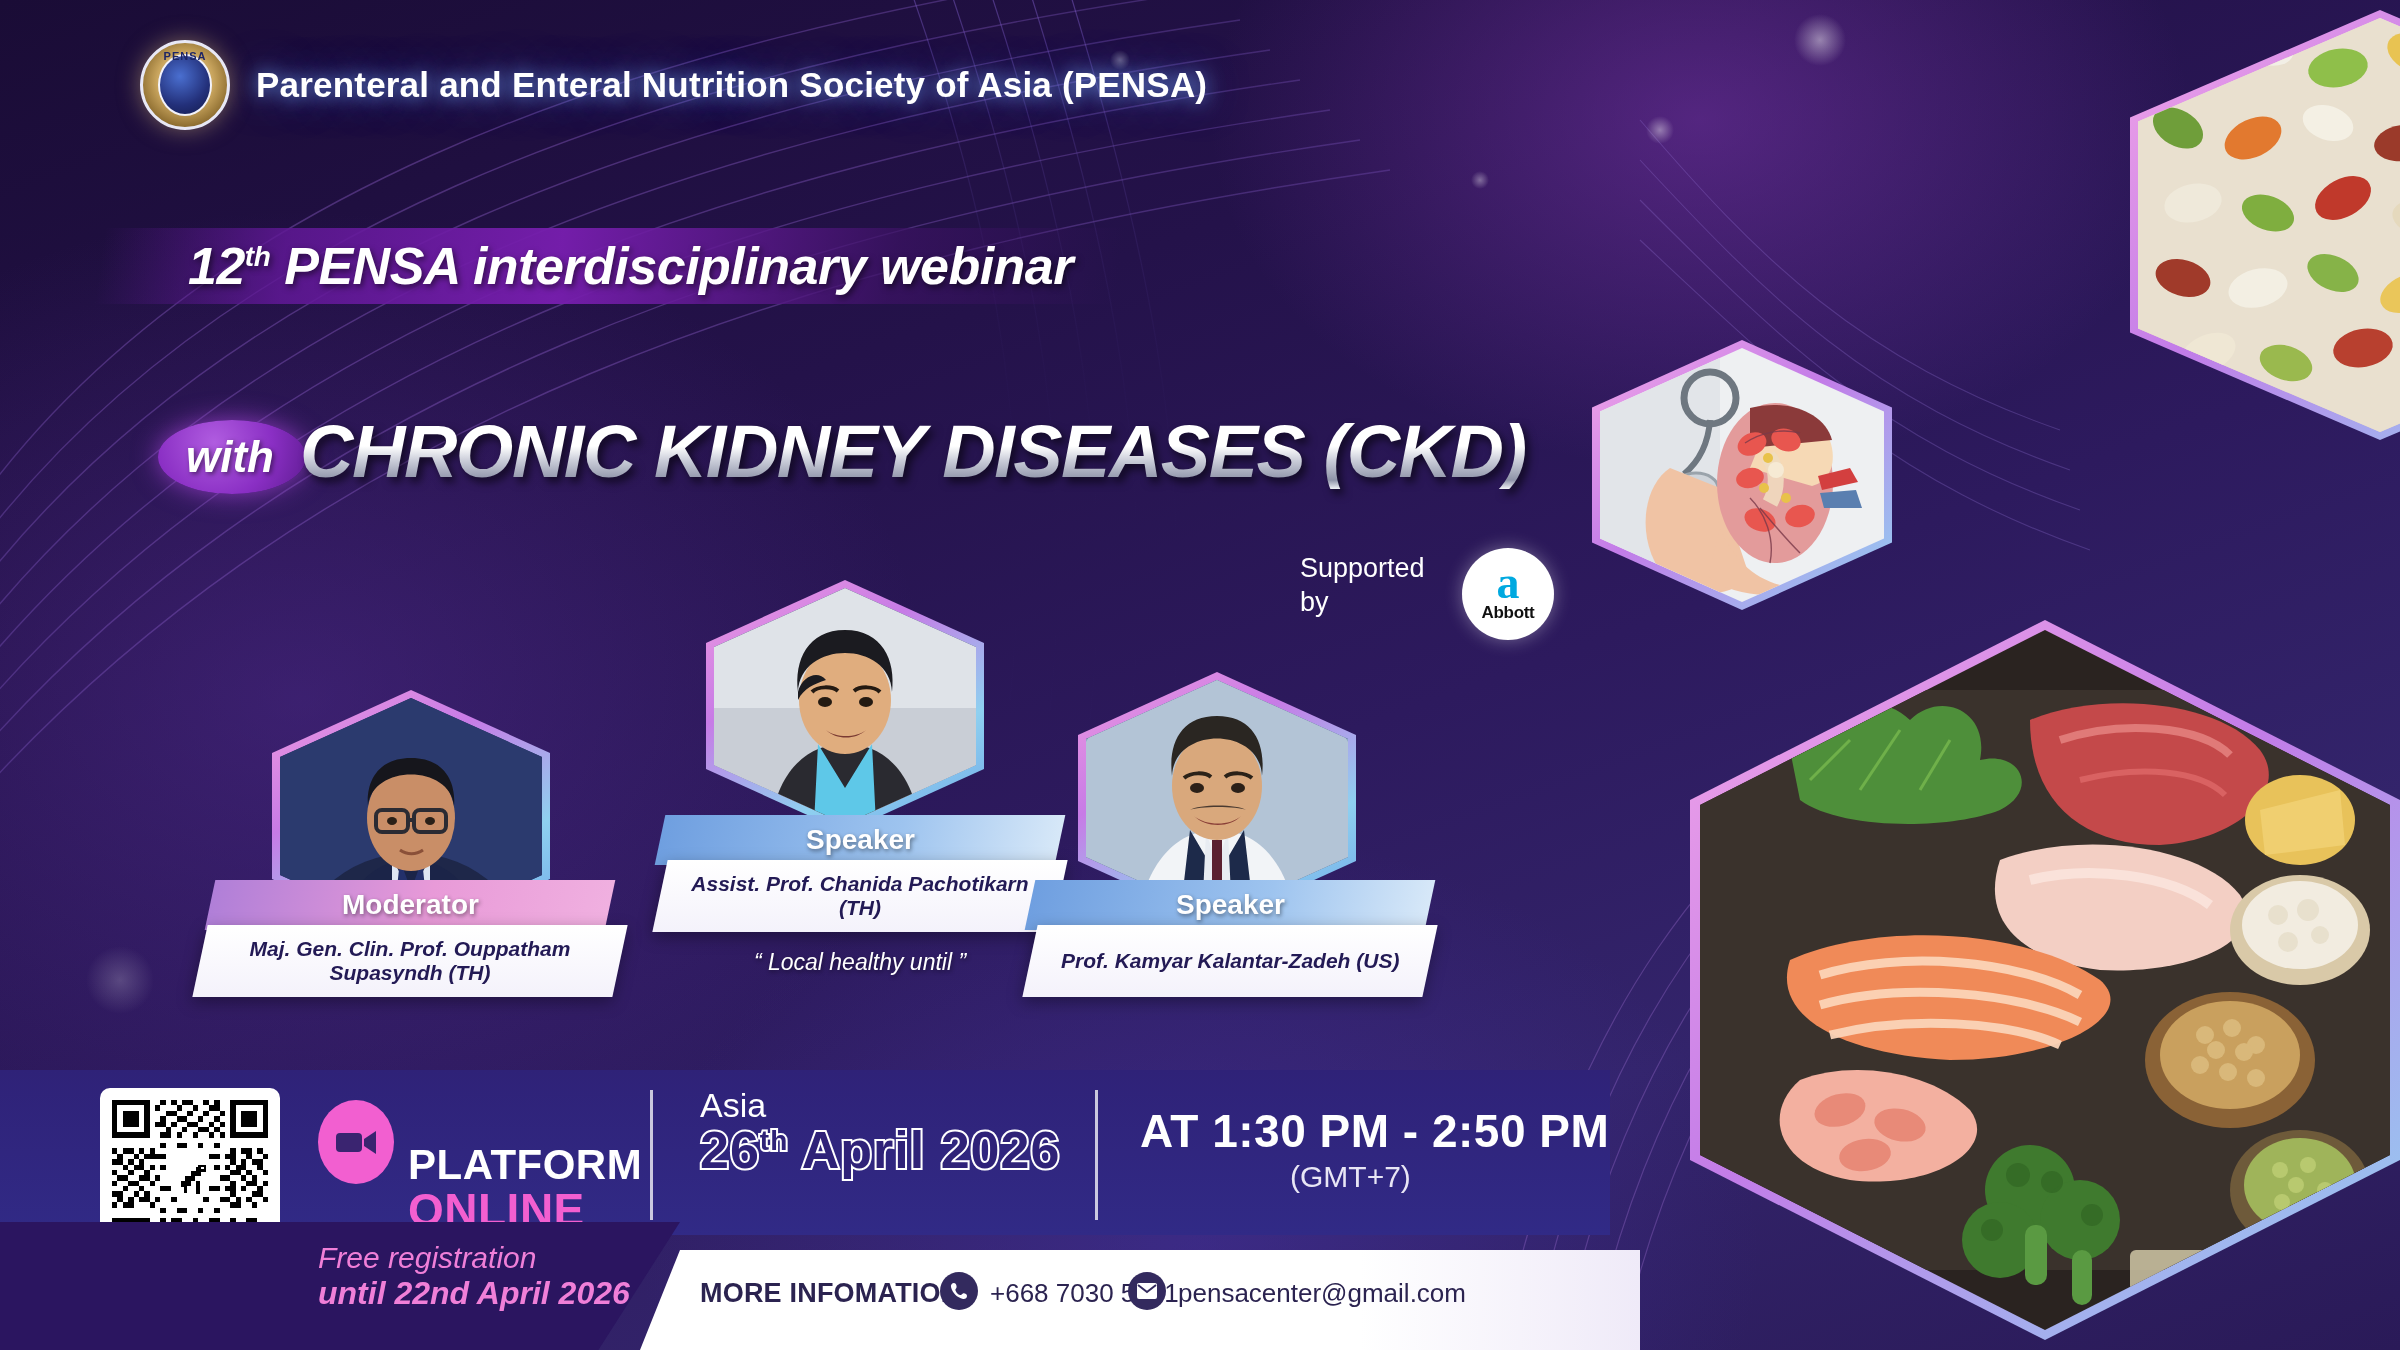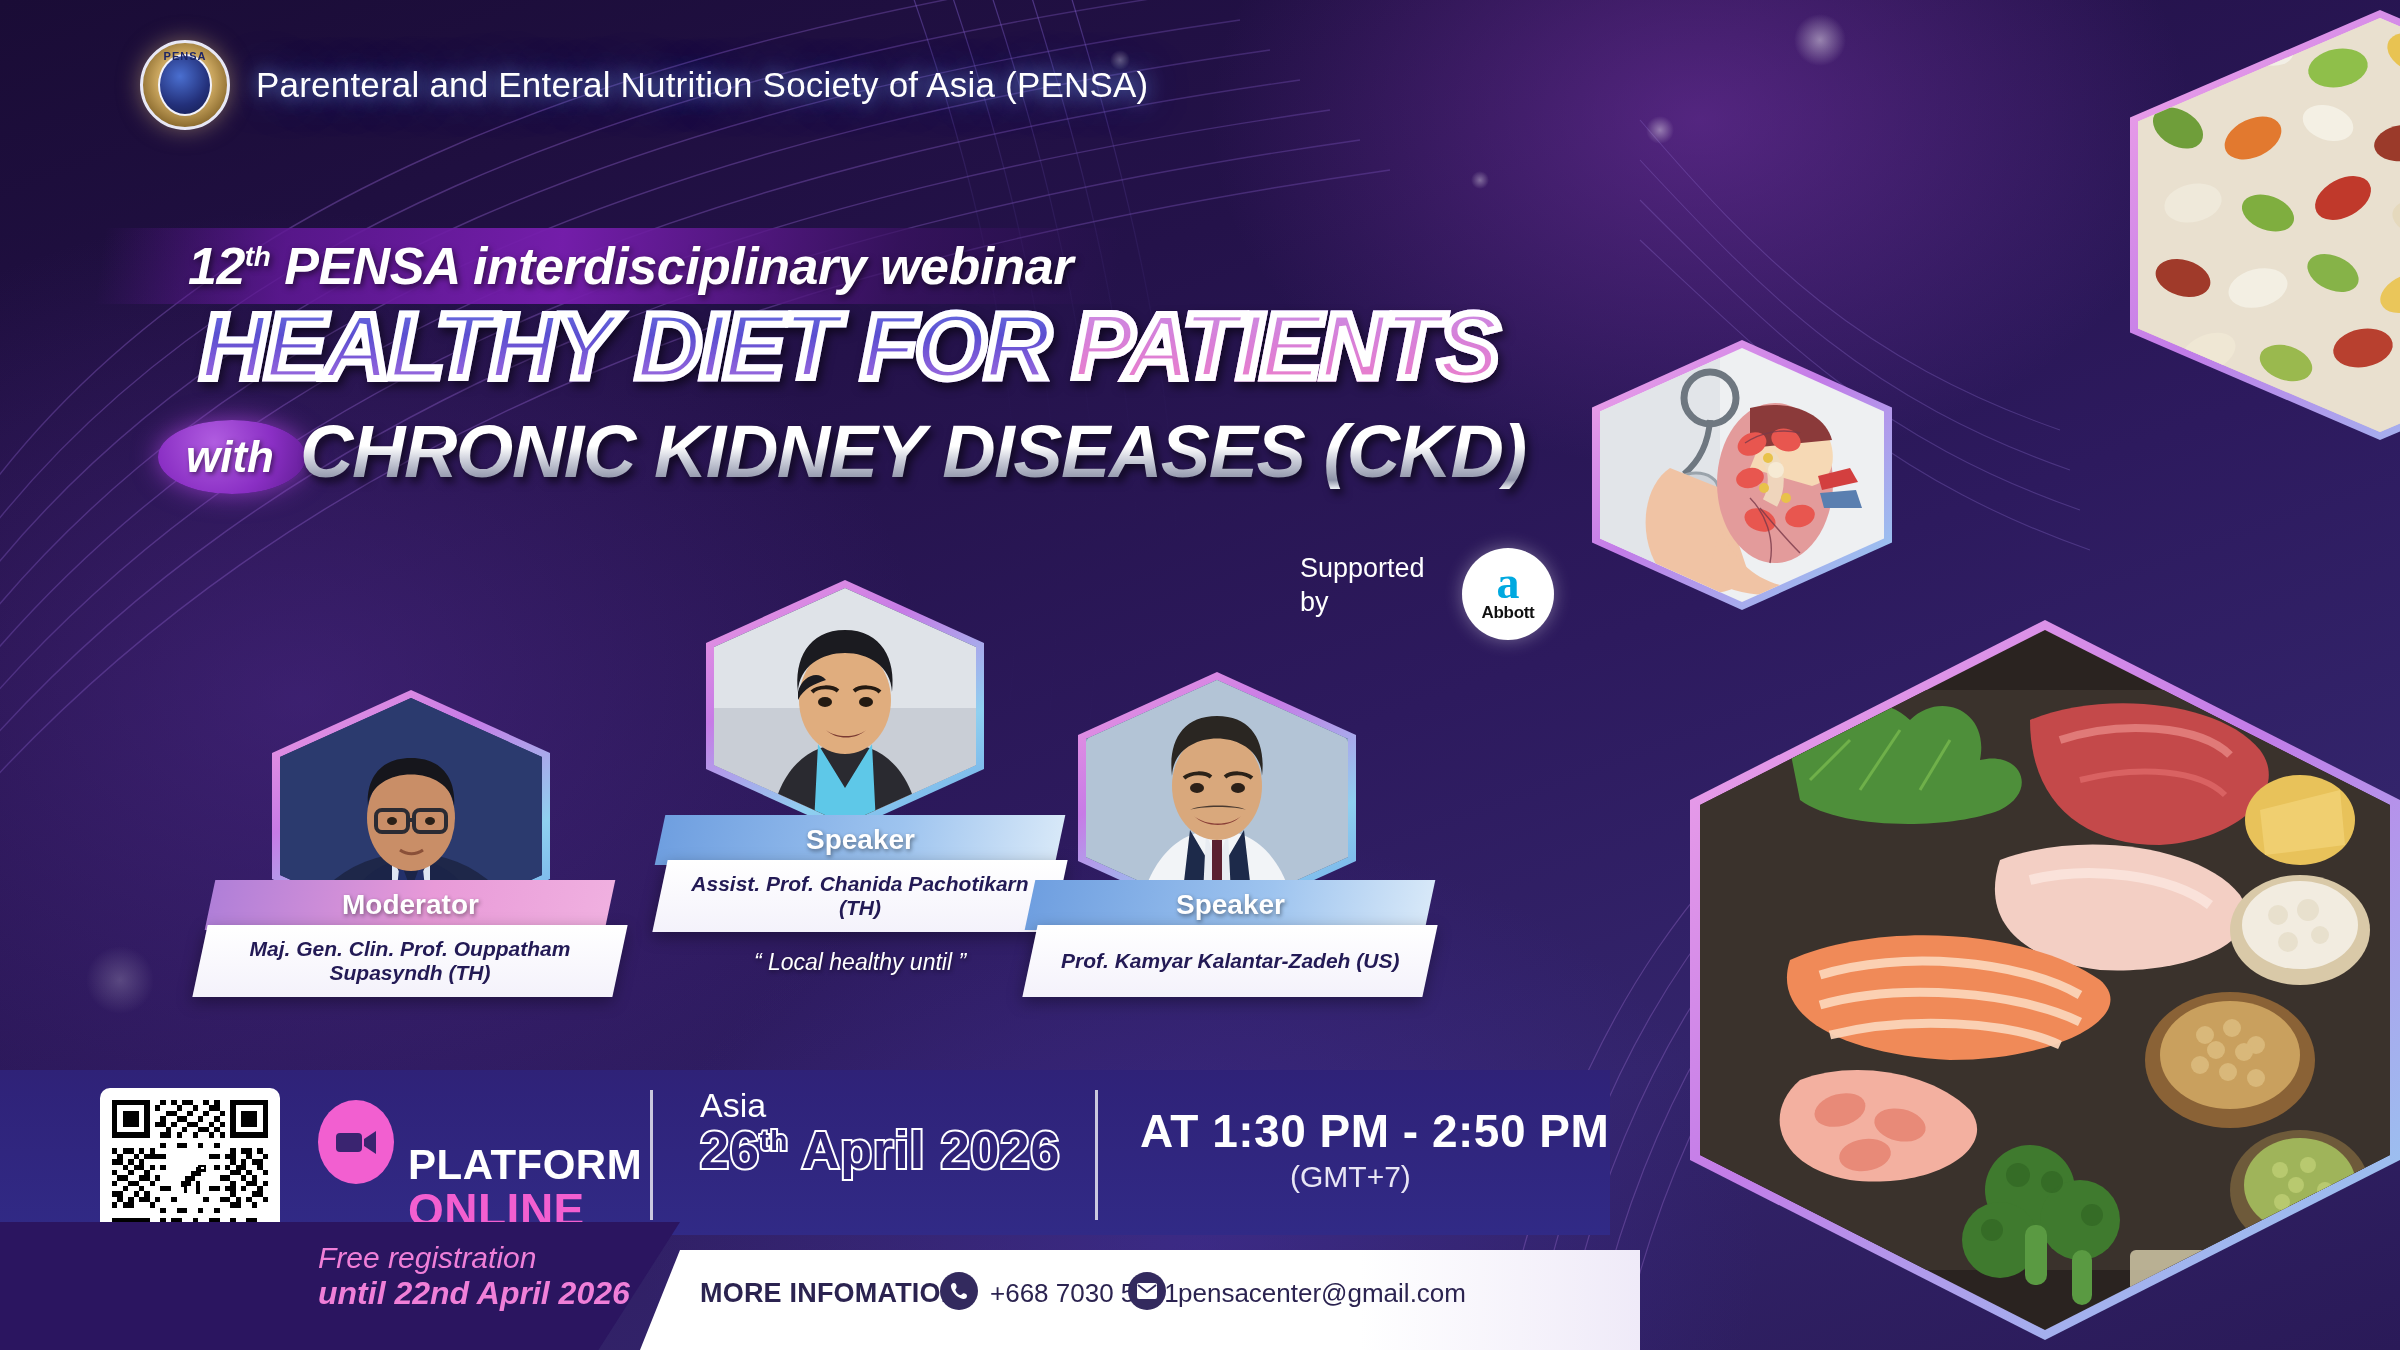--- a/index.html
+++ b/index.html
@@ -21,21 +21,21 @@
   .header { position:absolute; left:140px; top:40px; display:flex; align-items:center; gap:26px; }
   .pensa-seal { width:90px; height:90px; border-radius:50%;
     background:radial-gradient(circle at 50% 45%, #f0e2c0 0%, #c9a55e 45%, #8a6a2e 75%, #3a2a10 100%);
     border:3px solid #e8e8f5; position:relative; box-shadow:0 0 22px rgba(210,180,120,.5);
     display:flex; align-items:center; justify-content:center; }
   .pensa-seal .inner { width:54px; height:62px; border-radius:50%;
     background:radial-gradient(circle at 40% 35%, #4a6fd0 0%, #23307a 60%, #131a4a 100%);
     border:2px solid #f2f2fa; }
   .pensa-seal .toptext { position:absolute; top:7px; left:0; right:0; text-align:center;
     font-size:11px; font-weight:bold; color:#1d2566; letter-spacing:1px; }
-  .org-title { font-size:35px; font-weight:normal; color:#ffffff; letter-spacing:.2px;
+  .org-title { font-size:35px; font-weight:bold; color:#ffffff; letter-spacing:.2px;
     text-shadow:0 0 18px rgba(120,170,255,.85), 0 0 40px rgba(90,130,255,.5); white-space:nowrap; }
 
   
   .kicker-band { position:absolute; left:100px; top:228px; width:1020px; height:76px;
     background:linear-gradient(90deg, rgba(40,16,70,0) 0%, rgba(96,24,150,.85) 18%, rgba(120,30,175,.95) 45%, rgba(60,18,100,.7) 78%, rgba(30,12,55,0) 100%);
     transform:skewX(-8deg); }
   .kicker { position:absolute; left:188px; top:236px; font-size:52px; font-weight:bold;
     font-style:italic; color:#fff; letter-spacing:-.5px; white-space:nowrap;
     text-shadow:2px 3px 6px rgba(0,0,0,.55); }
   .kicker sup { font-size:28px; }
@@ -197,21 +197,20 @@
     <div class="pensa-seal">
       <div class="toptext">PENSA</div>
       <div class="inner"></div>
     </div>
     <div class="org-title">Parenteral and Enteral Nutrition Society of Asia (PENSA)</div>
   </div>
 
   <div class="kicker-band"></div>
   <div class="kicker"><span>12</span><sup>th</sup><span> PENSA interdisciplinary webinar</span></div>
 
-  <div class="head1"><span>HEALTHY DIET FOR </span><span class="pat">PATIENTS</span></div>
 
   <div class="with-pill"></div>
   <div class="with-txt">with</div>
   <div class="head2">CHRONIC KIDNEY DISEASES (CKD)</div>
 
   <div class="supported">
     <div>Supported</div>
     <div>by</div>
   </div>
   <div class="abbott">

